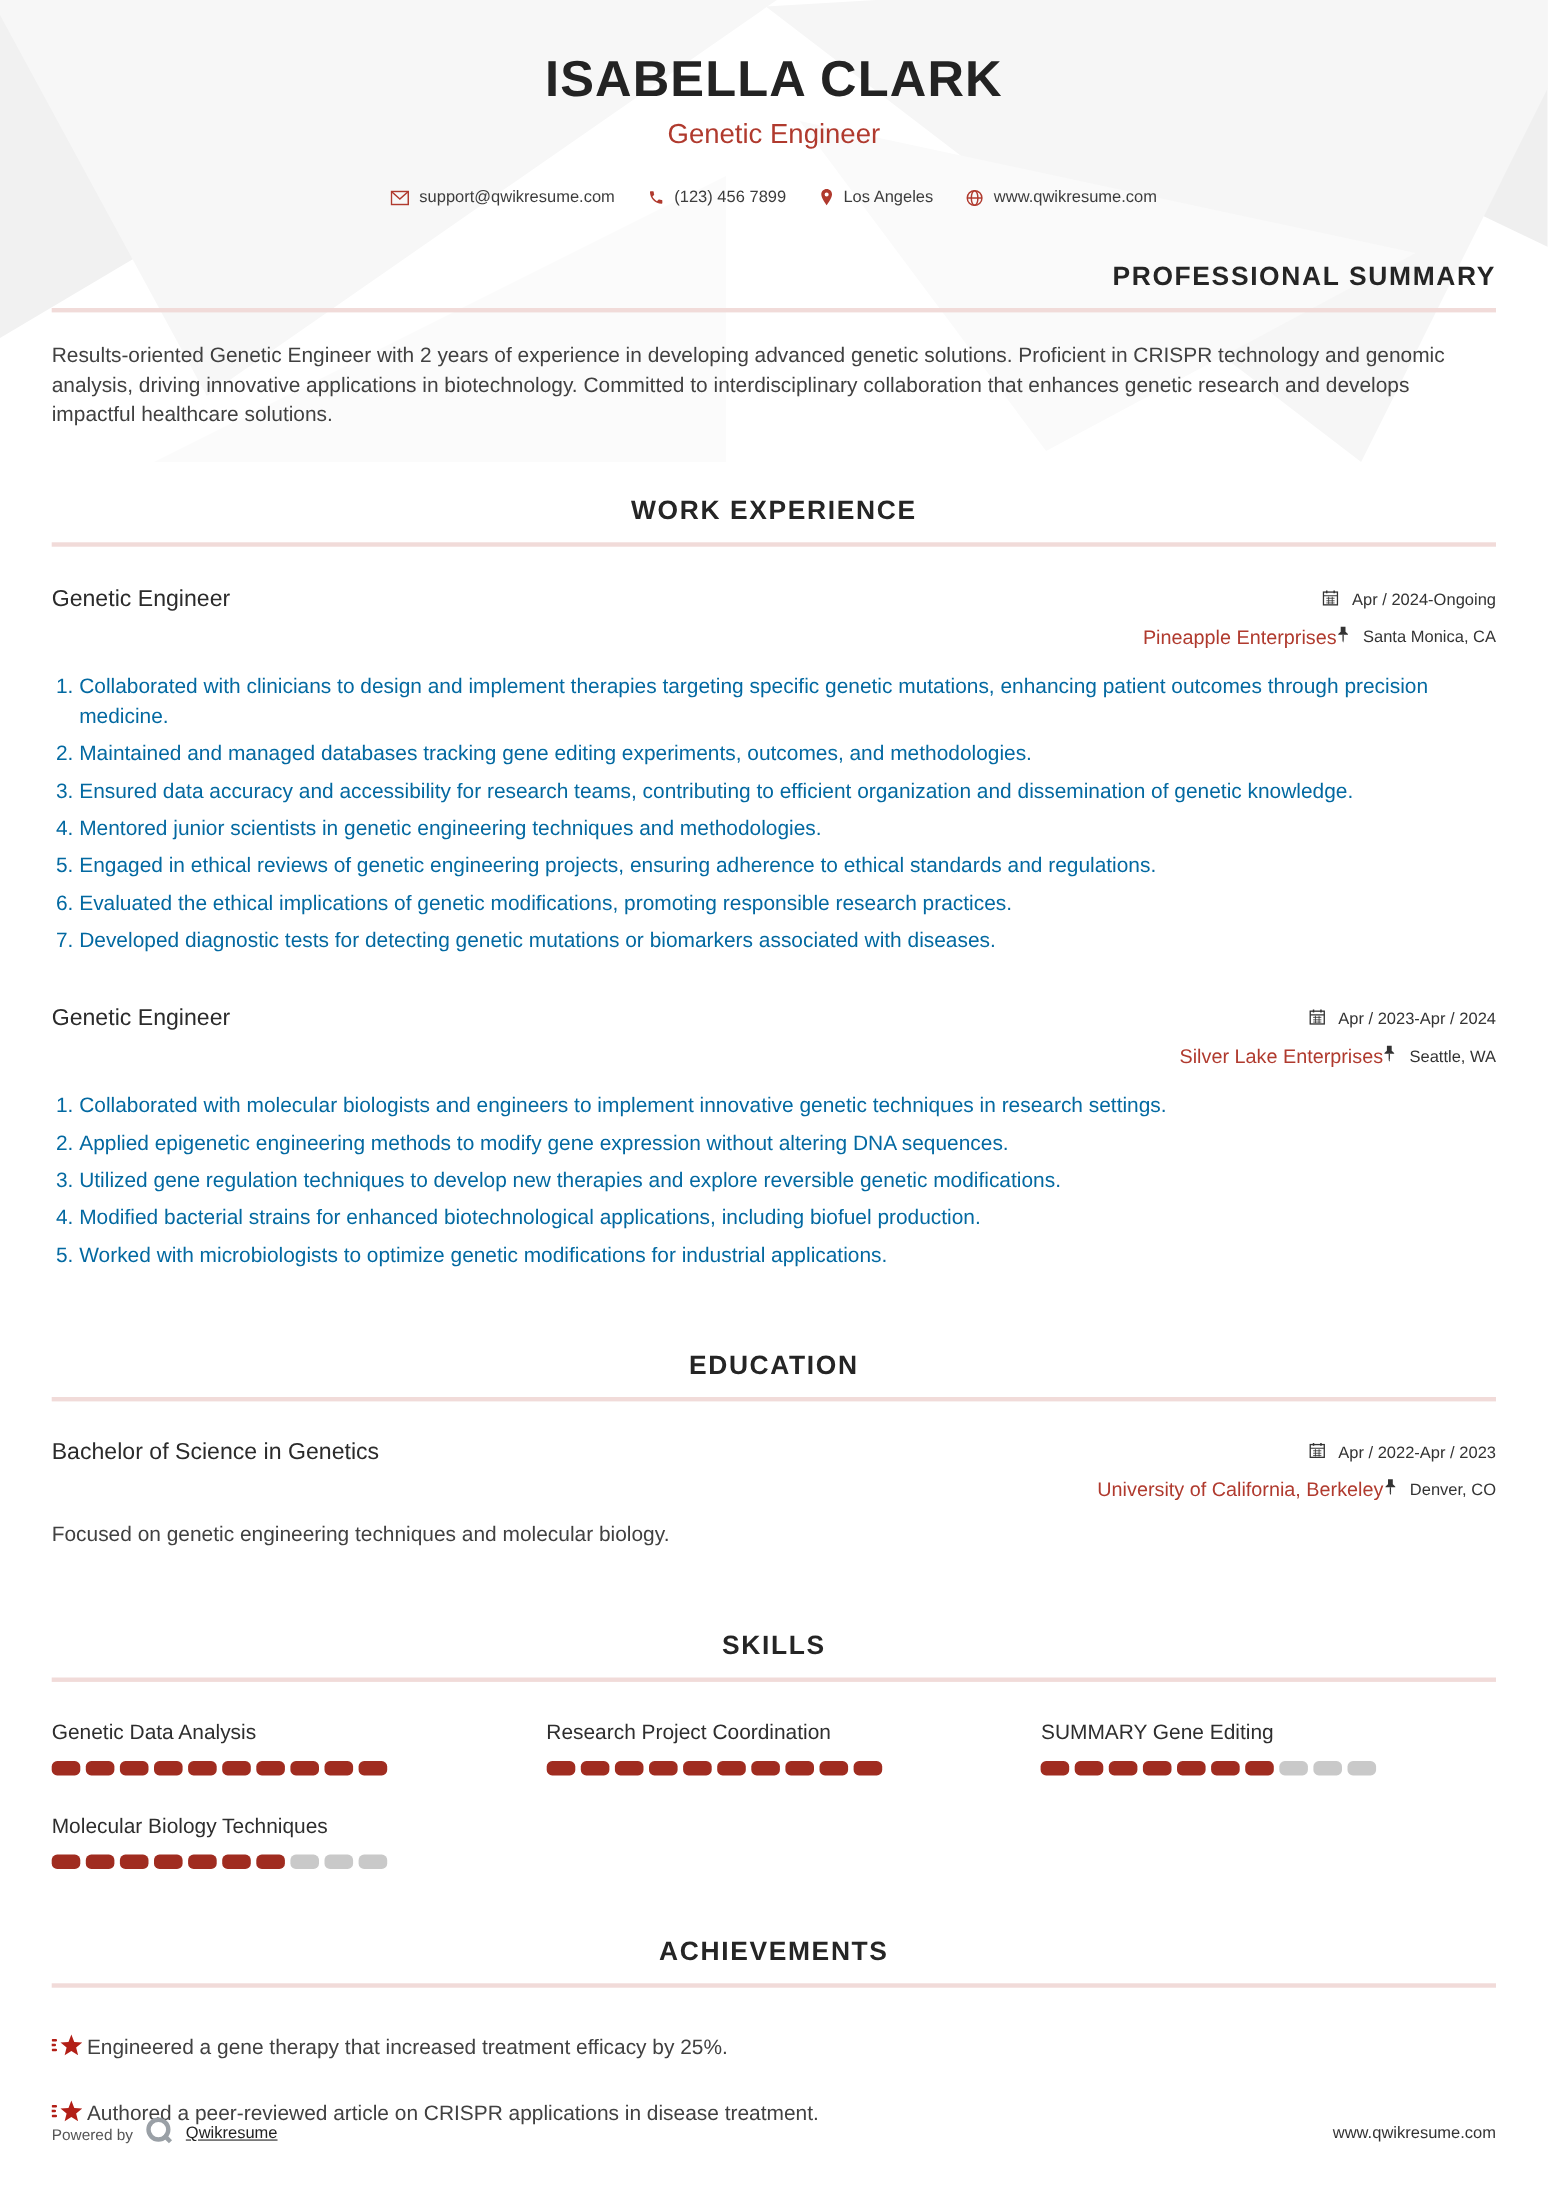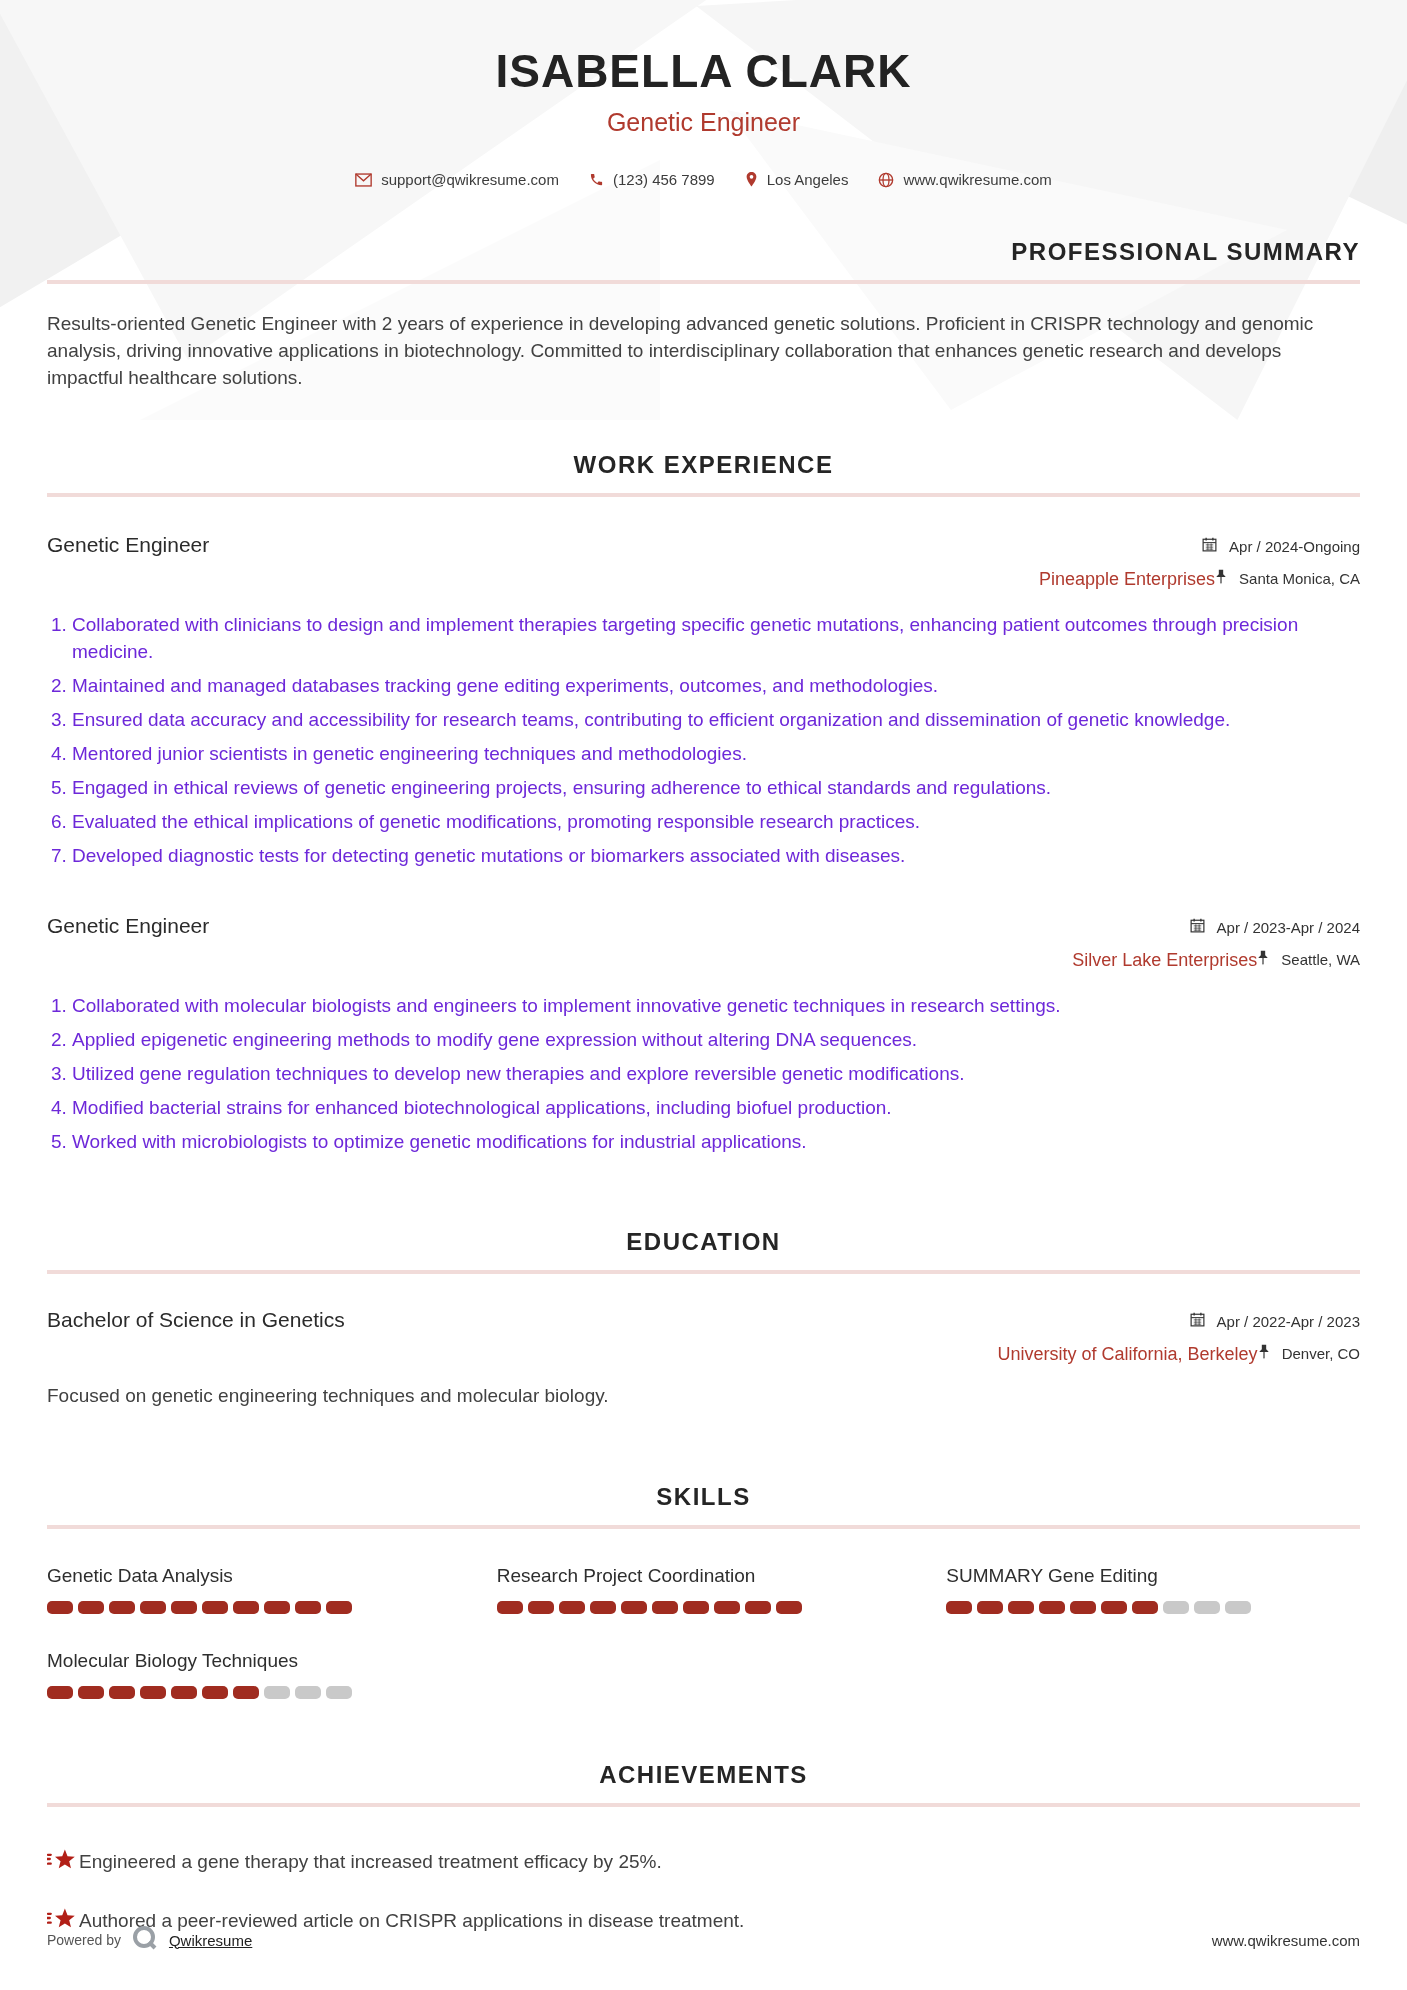--- a/index.html
+++ b/index.html
@@ -39,21 +39,21 @@
   .summary-text { margin-top:26px; font-size:19px; line-height:1.43; color:#414141; }
 
   .work-head { margin-top:60px; }
 
   .job { margin-top:36px; }
   .job-row { display:flex; justify-content:space-between; align-items:baseline; }
   .job-title { font-size:21px; color:#2b2b2b; }
   .job-meta { font-size:15px; color:#333; display:flex; align-items:center; gap:12px; white-space:nowrap; }
   .job-row2 { display:flex; justify-content:flex-end; align-items:baseline; margin-top:12px; }
   .job-company { font-size:18px; color:#b03a2e; }
-  .job-bullets { margin-top:22px; padding-left:25px; font-size:19px; line-height:1.42; color:#6d28d9; }
+  .job-bullets { margin-top:22px; padding-left:25px; font-size:19px; line-height:1.42; color:#0369a1; }
   .job-bullets li { margin-bottom:7px; }
   .job + .job { margin-top:44px; }
 
   .edu-head { margin-top:72px; }
   .edu-body { margin-top:34px; }
   .edu-desc { margin-top:20px; font-size:19px; color:#414141; }
 
   .skills-head { margin-top:76px; }
   .skills-grid { display:grid; grid-template-columns:repeat(3,1fr); gap:36px; margin-top:36px; }
   .skill-label { font-size:19px; color:#2e2e2e; }

